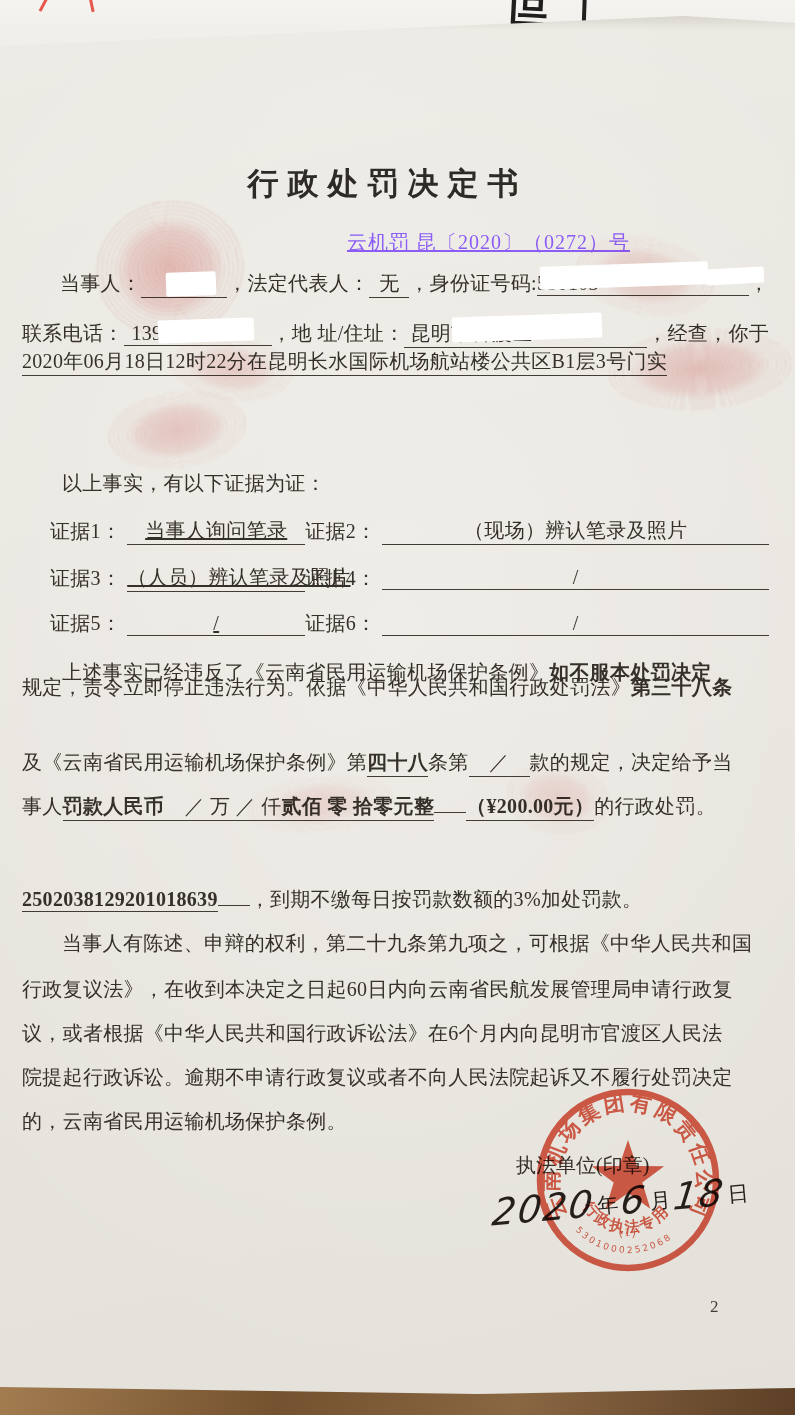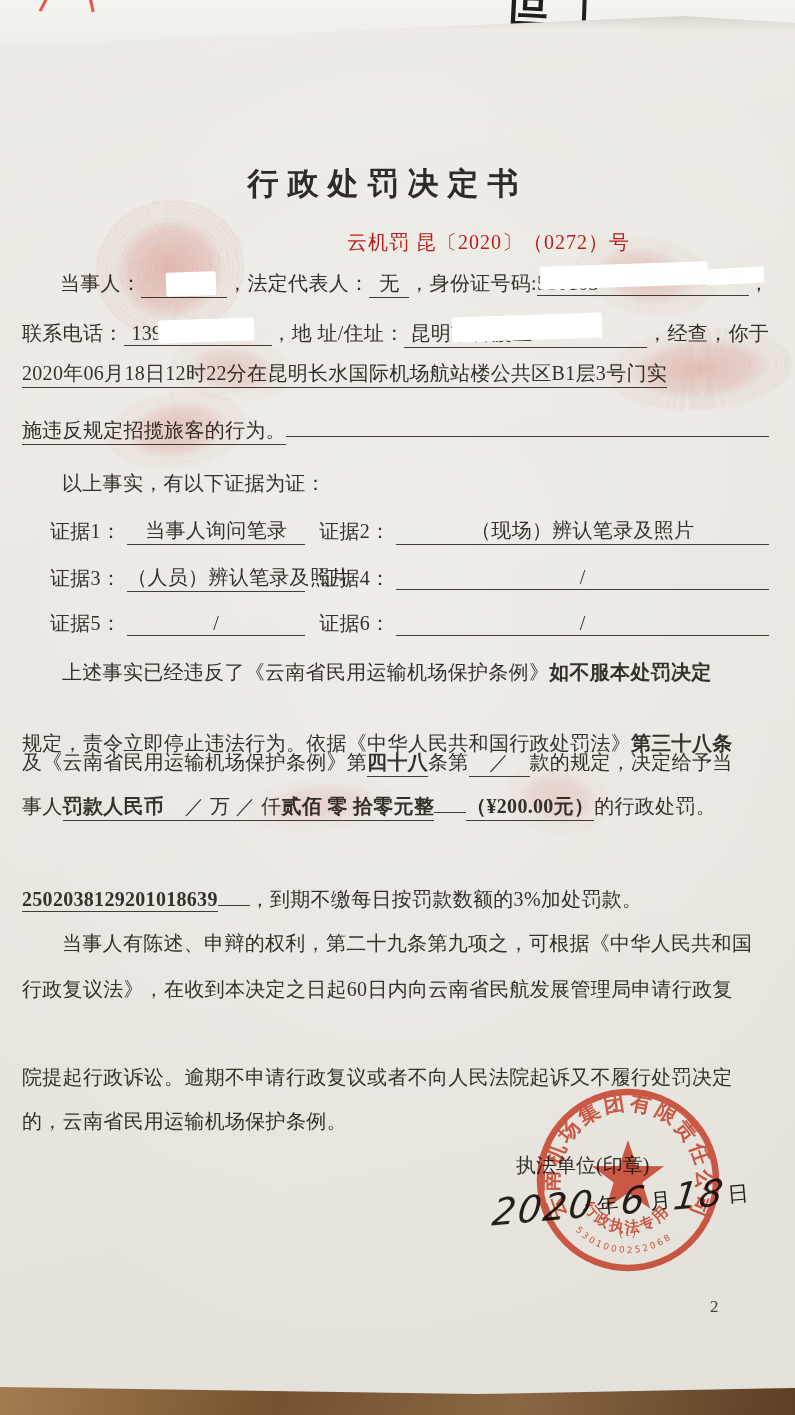--- a/index.html
+++ b/index.html
@@ -48,28 +48,28 @@
     white-space:nowrap; letter-spacing:.3px; display:flex; align-items:baseline;
   }
   .txt{display:inline-block;}
   .b{font-weight:bold;}
   .u{border-bottom:1.6px solid #423c35;}
   .title{
     position:absolute; left:0; right:0; top:163px; text-align:center;
     font-size:31px; font-weight:bold; letter-spacing:9px; color:#2e2a25;
     transform:translateX(-10px);
   }
-  .docno{position:absolute; left:347px; top:229px; font-size:20px; color:#b91c1c; letter-spacing:1px;}
+  .docno{position:absolute; left:347px; top:229px; font-size:20px; color:#8b5cf6; letter-spacing:1px;text-decoration:underline;}
   .indent{padding-left:40px;}
   .blank{border-bottom:1.6px solid #423c35; text-align:center; position:relative;}
   .grow{flex:1;}
   .ev-row{padding-left:28px;align-items:center;}
   .ev-label{margin-right:6px;}
   .ev-blank{border-bottom:1.6px solid #423c35; text-align:center;}
-  .ev-w1{width:178px; margin-right:14px;}
+  .ev-w1{width:178px; text-decoration:underline;}
   .spacer-u{display:inline-block; width:32px;}
   .full-u{border-bottom:1.6px solid #423c35; flex:1;}
   
   .fp{
     position:absolute; border-radius:50%; mix-blend-mode:multiply; z-index:4;
     background:
       repeating-radial-gradient(closest-side, rgba(198,92,88,.20) 0 1.5px, rgba(198,92,88,0) 1.5px 4.5px),
       radial-gradient(closest-side, rgba(228,124,118,.50), rgba(228,124,118,.26) 55%, rgba(228,124,118,0) 74%);
     filter:blur(1px);
   }
@@ -119,26 +119,22 @@
     </div>
 
     <div class="line" style="top:320px">
       <span class="txt">联系电话：</span>
       <span class="blank" style="width:140px;text-align:left;padding-left:8px"><span>139888</span></span>
       <span class="txt">，地 址/住址：</span>
       <span class="blank" style="flex:1;text-align:left;padding-left:6px"><span>昆明市官渡区</span></span>
       <span class="txt">，经查，你于</span>
     </div>
 
-    <div class="line" style="top:360px">
+    <div class="line" style="top:348px">
       <span class="txt u">2020年06月18日12时22分在昆明长水国际机场航站楼公共区B1层3号门实</span>
-    </div>
-    <div class="line" style="top:417px">
-      <span class="txt u">施违反规定招揽旅客的行为。</span>
-      <span class="full-u"></span>
     </div>
 
     <div class="line indent" style="top:470px">
       <span class="txt">以上事实，有以下证据为证：</span>
     </div>
 
     <div class="line ev-row" style="top:517px">
       <span class="ev-label">证据1：</span>
       <span class="ev-blank ev-w1">当事人询问笔录</span>
       <span class="ev-label">证据2：</span>
@@ -154,21 +150,21 @@
       <span class="ev-label">证据5：</span>
       <span class="ev-blank ev-w1">/</span>
       <span class="ev-label">证据6：</span>
       <span class="ev-blank grow">/</span>
     </div>
 
     <div class="line indent" style="top:659px">
       <span class="txt">上述事实已经违反了《云南省民用运输机场保护条例》</span>
         <span class="txt b">如不服本处罚决定</span>
     </div>
-    <div class="line" style="top:730px">
+    <div class="line" style="top:674px">
       <span class="txt">规定，责令立即停止违法行为。依据《中华人民共和国行政处罚法》</span>
         <span class="txt b">第三十八条</span>
     </div>
     <div class="line" style="top:749px">
       <span class="txt">及《云南省民用运输机场保护条例》第</span>
         <span class="txt b u">四十八</span>
         <span class="txt"> 条第</span>
         <span class="txt u">　／　</span>
         <span class="txt">款的规定，决定给予当</span>
     </div>
@@ -186,20 +182,23 @@
       <span class="txt b u">2502038129201018639</span>
         <span class="spacer-u u"></span>
         <span class="txt">，到期不缴每日按罚款数额的3%加处罚款。</span>
     </div>
 
     <div class="line indent" style="top:930px">
         <span class="txt">当事人有陈述、申辩的权利，第二十九条第九项之，可根据《中华人民共和国</span>
       </div>
     <div class="line" style="top:976px">
         <span class="txt">行政复议法》，在收到本决定之日起60日内向云南省民航发展管理局申请行政复</span>
+      </div>
+    <div class="line" style="top:1020px">
+        <span class="txt">议，或者根据《中华人民共和国行政诉讼法》在6个月内向昆明市官渡区人民法</span>
       </div>
     <div class="line" style="top:1064px">
         <span class="txt">院提起行政诉讼。逾期不申请行政复议或者不向人民法院起诉又不履行处罚决定</span>
       </div>
     <div class="line" style="top:1108px">
         <span class="txt">的，云南省民用运输机场保护条例。</span>
       </div>
 
     <div class="unit-label">执法单位(印章)</div>
 

